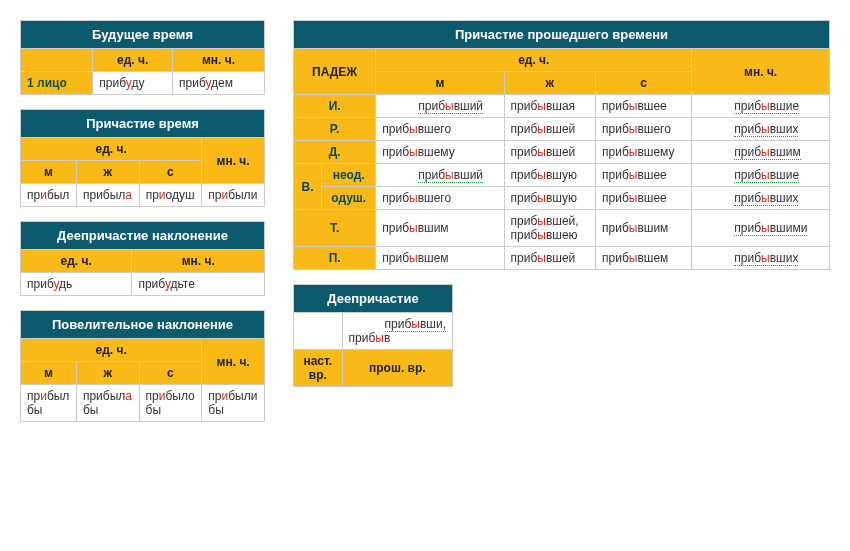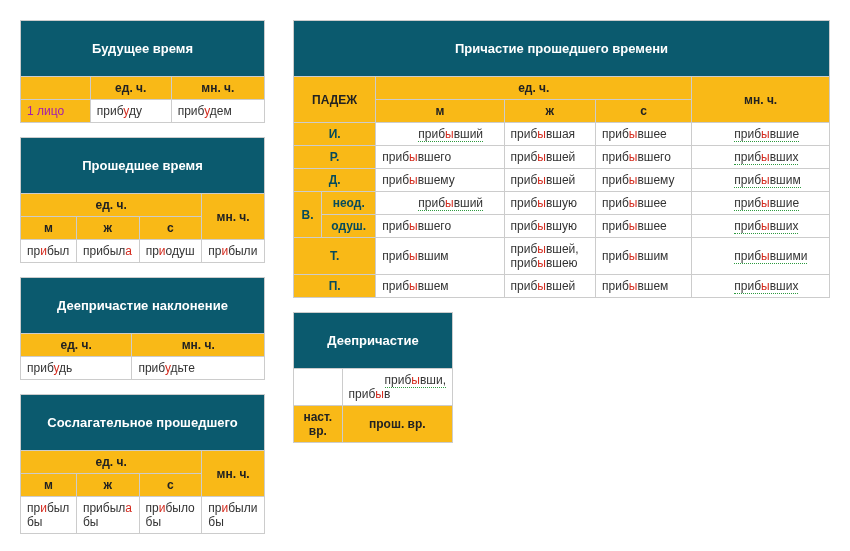--- a/index.html
+++ b/index.html
@@ -30,34 +30,34 @@
     border: 1px solid #ccc;
     padding: 4px 6px;
     text-align: left;
     font-weight: normal;
   }
   .title-row th {
     background: #0b5a6e;
     color: #fff;
     text-align: center;
     font-weight: bold;
-    padding: 20px 4px;
+    padding: 6px 4px;
     font-size: 13px;
   }
   .hdr {
     background: #f9b917;
     font-weight: bold;
     text-align: center;
     color: #222;
     font-size: 12px;
   }
   .rowlabel {
     background: #f9b917;
-    font-weight: normal;
-    color: #a21caf;
+    font-weight: bold;
+    color: #14532d;
     text-align: left;
     white-space: nowrap;
   }
   .rowlabel-c {
     background: #f9b917;
     font-weight: bold;
     color: #064b5c;
     text-align: center;
   }
   td { color: #333; }
@@ -86,21 +86,21 @@
         <td class="rowlabel">1 лицо</td>
         <td><span>приб</span><span class="red">у</span><span>ду</span></td>
         <td><span>приб</span><span class="red">у</span><span>дем</span></td>
       </tr>
     </tbody>
       </table>
 
     <table>
       <tbody>
           <tr class="title-row">
-            <th colspan="4">Прошедшее время</th>
+            <th colspan="4">Причастие время</th>
           </tr>
       <tr>
         <th class="hdr" colspan="3">ед. ч.</th>
         <th class="hdr" rowspan="2">мн. ч.</th>
       </tr>
       <tr>
         <th class="hdr">м</th>
         <th class="hdr">ж</th>
         <th class="hdr">с</th>
       </tr>
@@ -125,21 +125,21 @@
       <tr>
         <td><span>приб</span><span class="red">у</span><span>дь</span></td>
         <td><span>приб</span><span class="red">у</span><span>дьте</span></td>
       </tr>
     </tbody>
       </table>
 
     <table>
       <tbody>
           <tr class="title-row">
-            <th colspan="4">Сослагательное прошедшего</th>
+            <th colspan="4">Повелительное наклонение</th>
           </tr>
       <tr>
         <th class="hdr" colspan="3">ед. ч.</th>
         <th class="hdr" rowspan="2">мн. ч.</th>
       </tr>
       <tr>
         <th class="hdr">м</th>
         <th class="hdr">ж</th>
         <th class="hdr">с</th>
       </tr>

